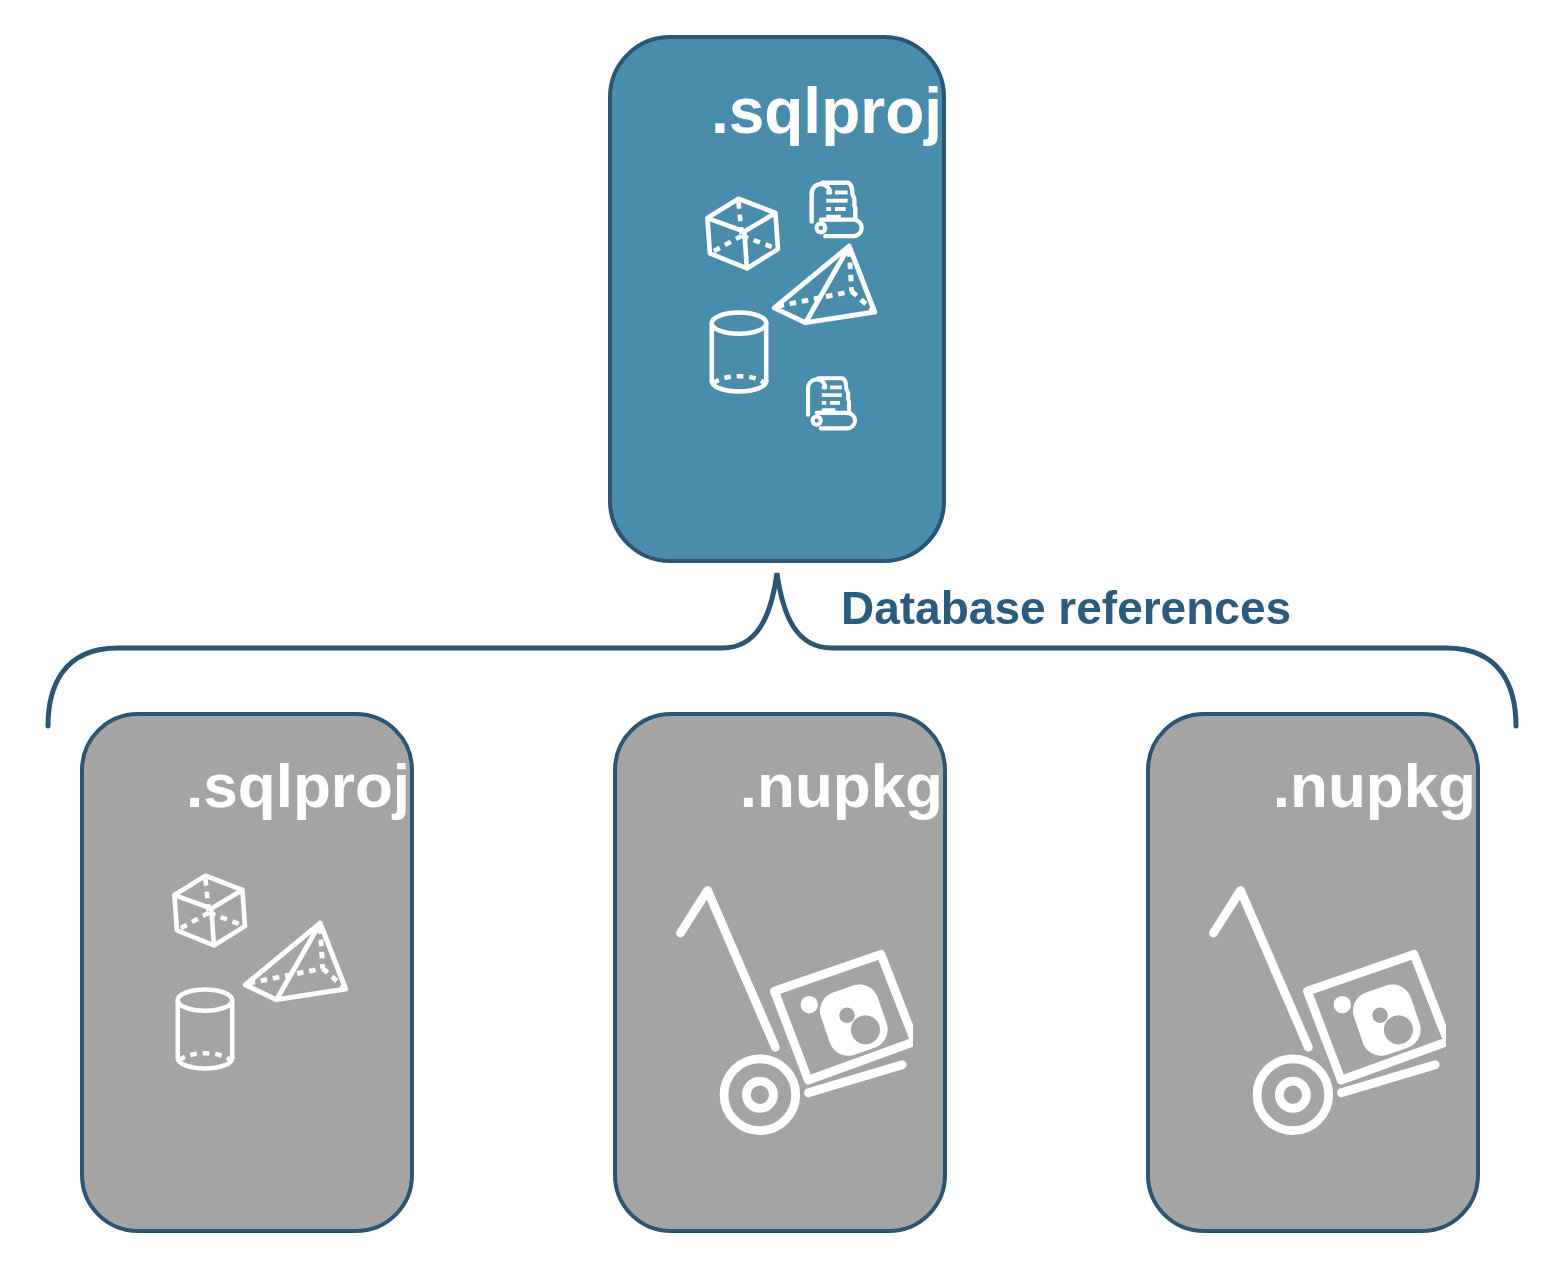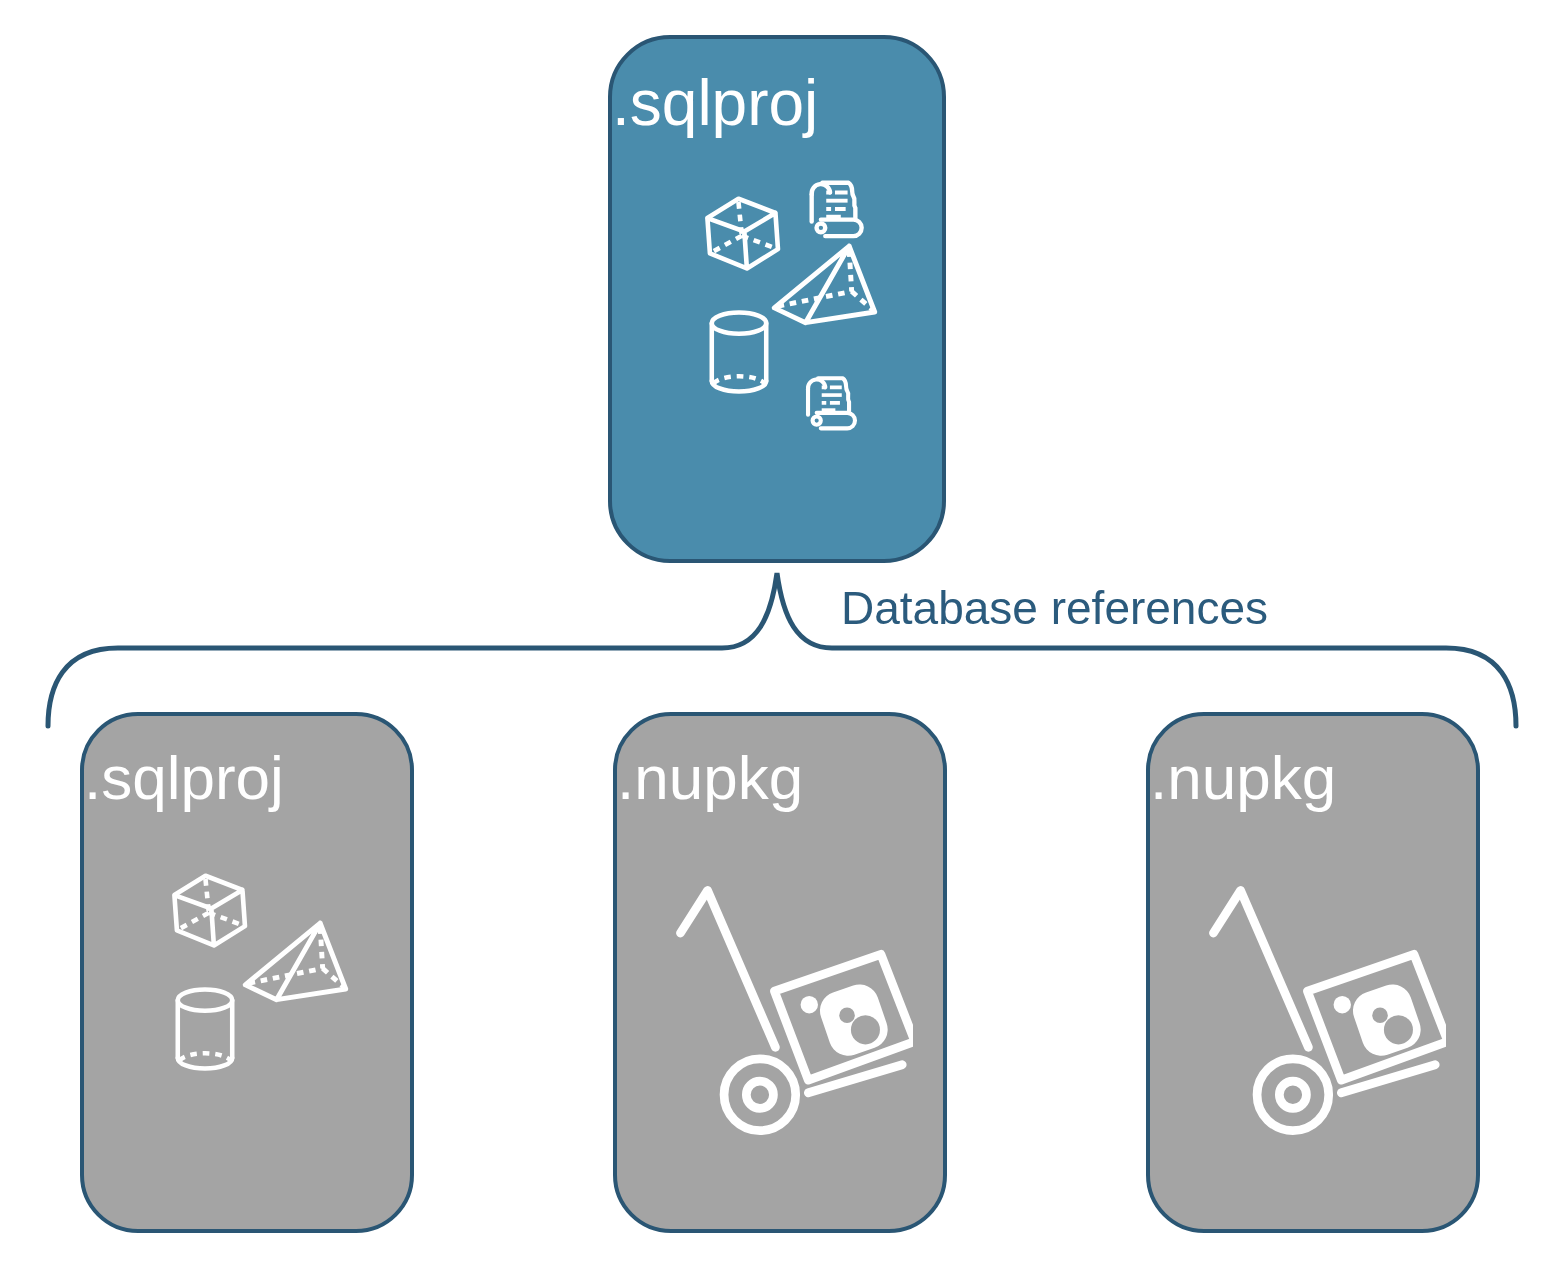--- a/index.html
+++ b/index.html
@@ -4,26 +4,26 @@
 <style>
   html,body{margin:0;padding:0;background:#ffffff;}
   body{font-family:"Liberation Sans", sans-serif;}
   #canvas{position:relative;width:1566px;height:1274px;background:#ffffff;overflow:hidden;}
   .card{position:absolute;box-sizing:border-box;border:4px solid #2A5674;}
   .card.root{left:608px;top:35px;width:338px;height:528px;border-radius:62px;background:#4A8CAC;}
   .card.child{top:712px;width:334px;height:521px;border-radius:58px;background:#A4A4A4;}
   .card.c1{left:80px;}
   .card.c2{left:613px;}
   .card.c3{left:1146px;}
-  .card-title{display:block;text-align:left;color:#ffffff;font-weight:400;line-height:1;}
+  .card-title{display:block;text-align:right;color:#ffffff;font-weight:700;line-height:1;margin-top:8px;}
   .card.root .card-title{padding-top:32px;font-size:64px;}
   .card.child .card-title{padding-top:31px;font-size:62px;}
   .icon{position:absolute;}
   .connector-svg{position:absolute;left:0;top:555px;}
-  .connector-label{position:absolute;left:841px;top:585px;font-size:46px;font-weight:400;color:#2B5B7D;white-space:nowrap;line-height:1;}
+  .connector-label{position:absolute;left:841px;top:585px;font-size:46px;font-weight:700;color:#2B5B7D;white-space:nowrap;line-height:1;}
 </style>
 </head>
 <body>
 
 <div id="canvas">
 
   <div class="card root">
     <span class="card-title">.sqlproj</span>
 
     <svg class="icon" style="left:87px;top:152px;width:84px;height:81px;" viewBox="0 0 100 96">

